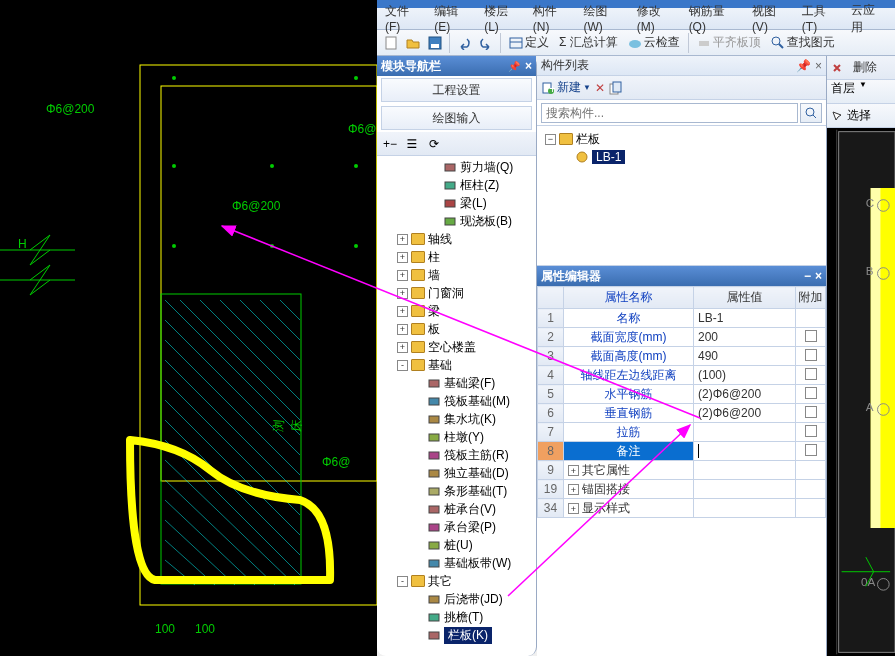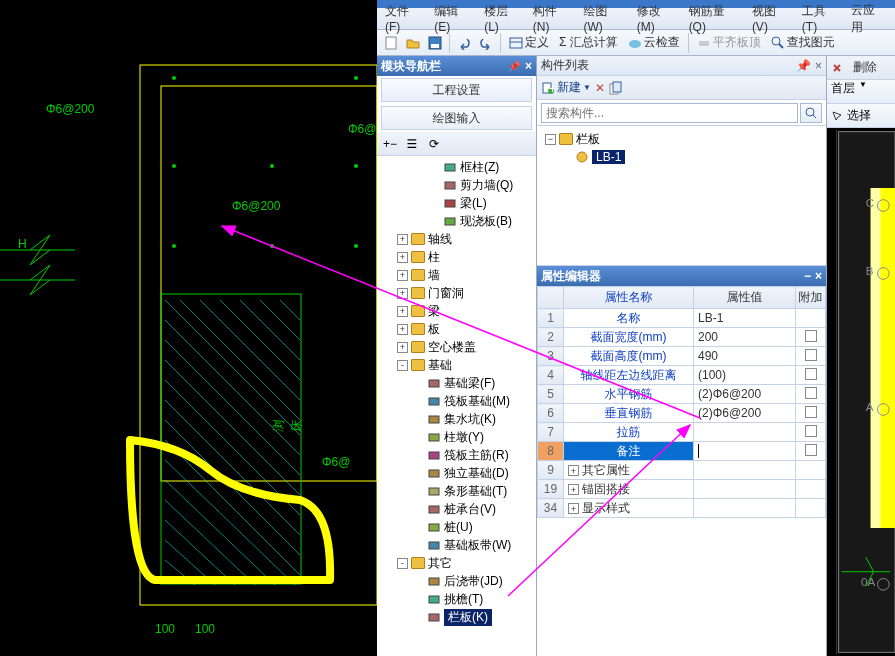--- a/index.html
+++ b/index.html
@@ -18,21 +18,21 @@
 .menubar span { padding: 10px 4px; color: #333; cursor: default; }
 
 .toolbar { height: 26px; background: linear-gradient(#f7f9fc,#e6edf6); display: flex; align-items: center; padding: 0 4px; gap: 2px; border-bottom: 1px solid #a8b8d0; }
 .toolbar .tbtn { width: 20px; height: 20px; display: flex; align-items: center; justify-content: center; border: 1px solid transparent; }
 .toolbar .sep { width: 1px; height: 20px; background: #c0c8d6; margin: 0 2px; }
 .toolbar .txtbtn { display: flex; align-items: center; gap: 2px; padding: 0 4px; height: 22px; color: #333; }
 
 .body-area { position: absolute; top: 56px; left: 0; right: 0; bottom: 0; display: flex; }
 
 
-.nav-panel { width: 160px; background: #fff; border-right: 1px solid #9aaac4; display: flex; flex-direction: column; }
+.nav-panel { width: 160px; background: #fff; border-right: 1px solid #9aaac4; display: flex; flex-direction: column; border-radius: 9px; }
 .panel-header { height: 20px; background: linear-gradient(#5a8ed6,#3a6db0); color: #fff; display: flex; align-items: center; padding: 0 4px; font-weight: bold; }
 .panel-header .pin { margin-left: auto; color: #fff; font-size: 10px; }
 .panel-header .close { margin-left: 4px; color: #fff; }
 .nav-btn { height: 24px; background: linear-gradient(#f9fbfe,#e8eef8); border: 1px solid #c5d2e6; margin: 2px 4px; display: flex; align-items: center; justify-content: center; color: #333; }
 
 .tree-toolbar { height: 24px; background: linear-gradient(#f0f4fa,#e2e9f4); display: flex; align-items: center; gap: 4px; padding: 0 4px; border-bottom: 1px solid #c5d2e6; }
 .tree-toolbar .tt { width: 18px; height: 18px; display: flex; align-items: center; justify-content: center; }
 
 .tree { flex: 1; overflow: auto; padding: 2px 0; }
 .tree-item { display: flex; align-items: center; height: 18px; color: #000; white-space: nowrap; }
@@ -235,163 +235,172 @@
       <div class="tree-toolbar">
         <div class="tt">+−</div>
         <div class="tt">☰</div>
         <div class="tt">⟳</div>
       </div>
       <div class="tree" id="nav-tree">
           <div class="tree-item lvl3">
             <span class="noexp"></span>
             <span class="icon">
               <svg width="12" height="12">
+                <rect x="1" y="3" width="10" height="7" fill="#a66" stroke="#444"></rect>
+              </svg>
+            </span>
+            <span class="label">剪力墙(Q)</span>
+          </div>
+          <div class="tree-item lvl3">
+            <span class="noexp"></span>
+            <span class="icon">
+              <svg width="12" height="12">
                 <rect x="1" y="3" width="10" height="7" fill="#4a8" stroke="#444"></rect>
               </svg>
             </span>
             <span class="label">框柱(Z)</span>
           </div>
           <div class="tree-item lvl3">
             <span class="noexp"></span>
             <span class="icon">
               <svg width="12" height="12">
+                <rect x="1" y="3" width="10" height="7" fill="#a44" stroke="#444"></rect>
+              </svg>
+            </span>
+            <span class="label">梁(L)</span>
+          </div>
+          <div class="tree-item lvl3">
+            <span class="noexp"></span>
+            <span class="icon">
+              <svg width="12" height="12">
+                <rect x="1" y="3" width="10" height="7" fill="#6a4" stroke="#444"></rect>
+              </svg>
+            </span>
+            <span class="label">现浇板(B)</span>
+          </div>
+          <div class="tree-item lvl1">
+            <span class="exp">+</span>
+            <span class="folder"></span>
+            <span class="label">轴线</span>
+          </div>
+          <div class="tree-item lvl1">
+            <span class="exp">+</span>
+            <span class="folder"></span>
+            <span class="label">柱</span>
+          </div>
+          <div class="tree-item lvl1">
+            <span class="exp">+</span>
+            <span class="folder"></span>
+            <span class="label">墙</span>
+          </div>
+          <div class="tree-item lvl1">
+            <span class="exp">+</span>
+            <span class="folder"></span>
+            <span class="label">门窗洞</span>
+          </div>
+          <div class="tree-item lvl1">
+            <span class="exp">+</span>
+            <span class="folder"></span>
+            <span class="label">梁</span>
+          </div>
+          <div class="tree-item lvl1">
+            <span class="exp">+</span>
+            <span class="folder"></span>
+            <span class="label">板</span>
+          </div>
+          <div class="tree-item lvl1">
+            <span class="exp">+</span>
+            <span class="folder"></span>
+            <span class="label">空心楼盖</span>
+          </div>
+          <div class="tree-item lvl1">
+            <span class="exp">-</span>
+            <span class="folder"></span>
+            <span class="label">基础</span>
+          </div>
+          <div class="tree-item lvl2">
+            <span class="noexp"></span>
+            <span class="icon">
+              <svg width="12" height="12">
                 <rect x="1" y="3" width="10" height="7" fill="#a66" stroke="#444"></rect>
               </svg>
             </span>
-            <span class="label">剪力墙(Q)</span>
-          </div>
-          <div class="tree-item lvl3">
-            <span class="noexp"></span>
-            <span class="icon">
-              <svg width="12" height="12">
-                <rect x="1" y="3" width="10" height="7" fill="#a44" stroke="#444"></rect>
-              </svg>
-            </span>
-            <span class="label">梁(L)</span>
-          </div>
-          <div class="tree-item lvl3">
-            <span class="noexp"></span>
-            <span class="icon">
-              <svg width="12" height="12">
-                <rect x="1" y="3" width="10" height="7" fill="#6a4" stroke="#444"></rect>
-              </svg>
-            </span>
-            <span class="label">现浇板(B)</span>
-          </div>
-          <div class="tree-item lvl1">
-            <span class="exp">+</span>
-            <span class="folder"></span>
-            <span class="label">轴线</span>
-          </div>
-          <div class="tree-item lvl1">
-            <span class="exp">+</span>
-            <span class="folder"></span>
-            <span class="label">柱</span>
-          </div>
-          <div class="tree-item lvl1">
-            <span class="exp">+</span>
-            <span class="folder"></span>
-            <span class="label">墙</span>
-          </div>
-          <div class="tree-item lvl1">
-            <span class="exp">+</span>
-            <span class="folder"></span>
-            <span class="label">门窗洞</span>
-          </div>
-          <div class="tree-item lvl1">
-            <span class="exp">+</span>
-            <span class="folder"></span>
-            <span class="label">梁</span>
-          </div>
-          <div class="tree-item lvl1">
-            <span class="exp">+</span>
-            <span class="folder"></span>
-            <span class="label">板</span>
-          </div>
-          <div class="tree-item lvl1">
-            <span class="exp">+</span>
-            <span class="folder"></span>
-            <span class="label">空心楼盖</span>
-          </div>
-          <div class="tree-item lvl1">
-            <span class="exp">-</span>
-            <span class="folder"></span>
-            <span class="label">基础</span>
+            <span class="label">基础梁(F)</span>
+          </div>
+          <div class="tree-item lvl2">
+            <span class="noexp"></span>
+            <span class="icon">
+              <svg width="12" height="12">
+                <rect x="1" y="3" width="10" height="7" fill="#48a" stroke="#444"></rect>
+              </svg>
+            </span>
+            <span class="label">筏板基础(M)</span>
+          </div>
+          <div class="tree-item lvl2">
+            <span class="noexp"></span>
+            <span class="icon">
+              <svg width="12" height="12">
+                <rect x="1" y="3" width="10" height="7" fill="#a84" stroke="#444"></rect>
+              </svg>
+            </span>
+            <span class="label">集水坑(K)</span>
+          </div>
+          <div class="tree-item lvl2">
+            <span class="noexp"></span>
+            <span class="icon">
+              <svg width="12" height="12">
+                <rect x="1" y="3" width="10" height="7" fill="#8a4" stroke="#444"></rect>
+              </svg>
+            </span>
+            <span class="label">柱墩(Y)</span>
+          </div>
+          <div class="tree-item lvl2">
+            <span class="noexp"></span>
+            <span class="icon">
+              <svg width="12" height="12">
+                <rect x="1" y="3" width="10" height="7" fill="#a48" stroke="#444"></rect>
+              </svg>
+            </span>
+            <span class="label">筏板主筋(R)</span>
+          </div>
+          <div class="tree-item lvl2">
+            <span class="noexp"></span>
+            <span class="icon">
+              <svg width="12" height="12">
+                <rect x="1" y="3" width="10" height="7" fill="#a84" stroke="#444"></rect>
+              </svg>
+            </span>
+            <span class="label">独立基础(D)</span>
+          </div>
+          <div class="tree-item lvl2">
+            <span class="noexp"></span>
+            <span class="icon">
+              <svg width="12" height="12">
+                <rect x="1" y="3" width="10" height="7" fill="#aa6" stroke="#444"></rect>
+              </svg>
+            </span>
+            <span class="label">条形基础(T)</span>
           </div>
           <div class="tree-item lvl2">
             <span class="noexp"></span>
             <span class="icon">
               <svg width="12" height="12">
                 <rect x="1" y="3" width="10" height="7" fill="#a66" stroke="#444"></rect>
               </svg>
             </span>
-            <span class="label">基础梁(F)</span>
-          </div>
-          <div class="tree-item lvl2">
-            <span class="noexp"></span>
-            <span class="icon">
-              <svg width="12" height="12">
-                <rect x="1" y="3" width="10" height="7" fill="#48a" stroke="#444"></rect>
-              </svg>
-            </span>
-            <span class="label">筏板基础(M)</span>
-          </div>
-          <div class="tree-item lvl2">
-            <span class="noexp"></span>
-            <span class="icon">
-              <svg width="12" height="12">
-                <rect x="1" y="3" width="10" height="7" fill="#a84" stroke="#444"></rect>
-              </svg>
-            </span>
-            <span class="label">集水坑(K)</span>
-          </div>
-          <div class="tree-item lvl2">
-            <span class="noexp"></span>
-            <span class="icon">
-              <svg width="12" height="12">
-                <rect x="1" y="3" width="10" height="7" fill="#8a4" stroke="#444"></rect>
-              </svg>
-            </span>
-            <span class="label">柱墩(Y)</span>
+            <span class="label">桩承台(V)</span>
           </div>
           <div class="tree-item lvl2">
             <span class="noexp"></span>
             <span class="icon">
               <svg width="12" height="12">
                 <rect x="1" y="3" width="10" height="7" fill="#a48" stroke="#444"></rect>
               </svg>
             </span>
-            <span class="label">筏板主筋(R)</span>
-          </div>
-          <div class="tree-item lvl2">
-            <span class="noexp"></span>
-            <span class="icon">
-              <svg width="12" height="12">
-                <rect x="1" y="3" width="10" height="7" fill="#a84" stroke="#444"></rect>
-              </svg>
-            </span>
-            <span class="label">独立基础(D)</span>
-          </div>
-          <div class="tree-item lvl2">
-            <span class="noexp"></span>
-            <span class="icon">
-              <svg width="12" height="12">
-                <rect x="1" y="3" width="10" height="7" fill="#aa6" stroke="#444"></rect>
-              </svg>
-            </span>
-            <span class="label">条形基础(T)</span>
-          </div>
-          <div class="tree-item lvl2">
-            <span class="noexp"></span>
-            <span class="icon">
-              <svg width="12" height="12">
-                <rect x="1" y="3" width="10" height="7" fill="#a66" stroke="#444"></rect>
-              </svg>
-            </span>
-            <span class="label">桩承台(V)</span>
+            <span class="label">承台梁(P)</span>
           </div>
           <div class="tree-item lvl2">
             <span class="noexp"></span>
             <span class="icon">
               <svg width="12" height="12">
                 <rect x="1" y="3" width="10" height="7" fill="#8a4" stroke="#444"></rect>
               </svg>
             </span>
             <span class="label">桩(U)</span>
           </div>

